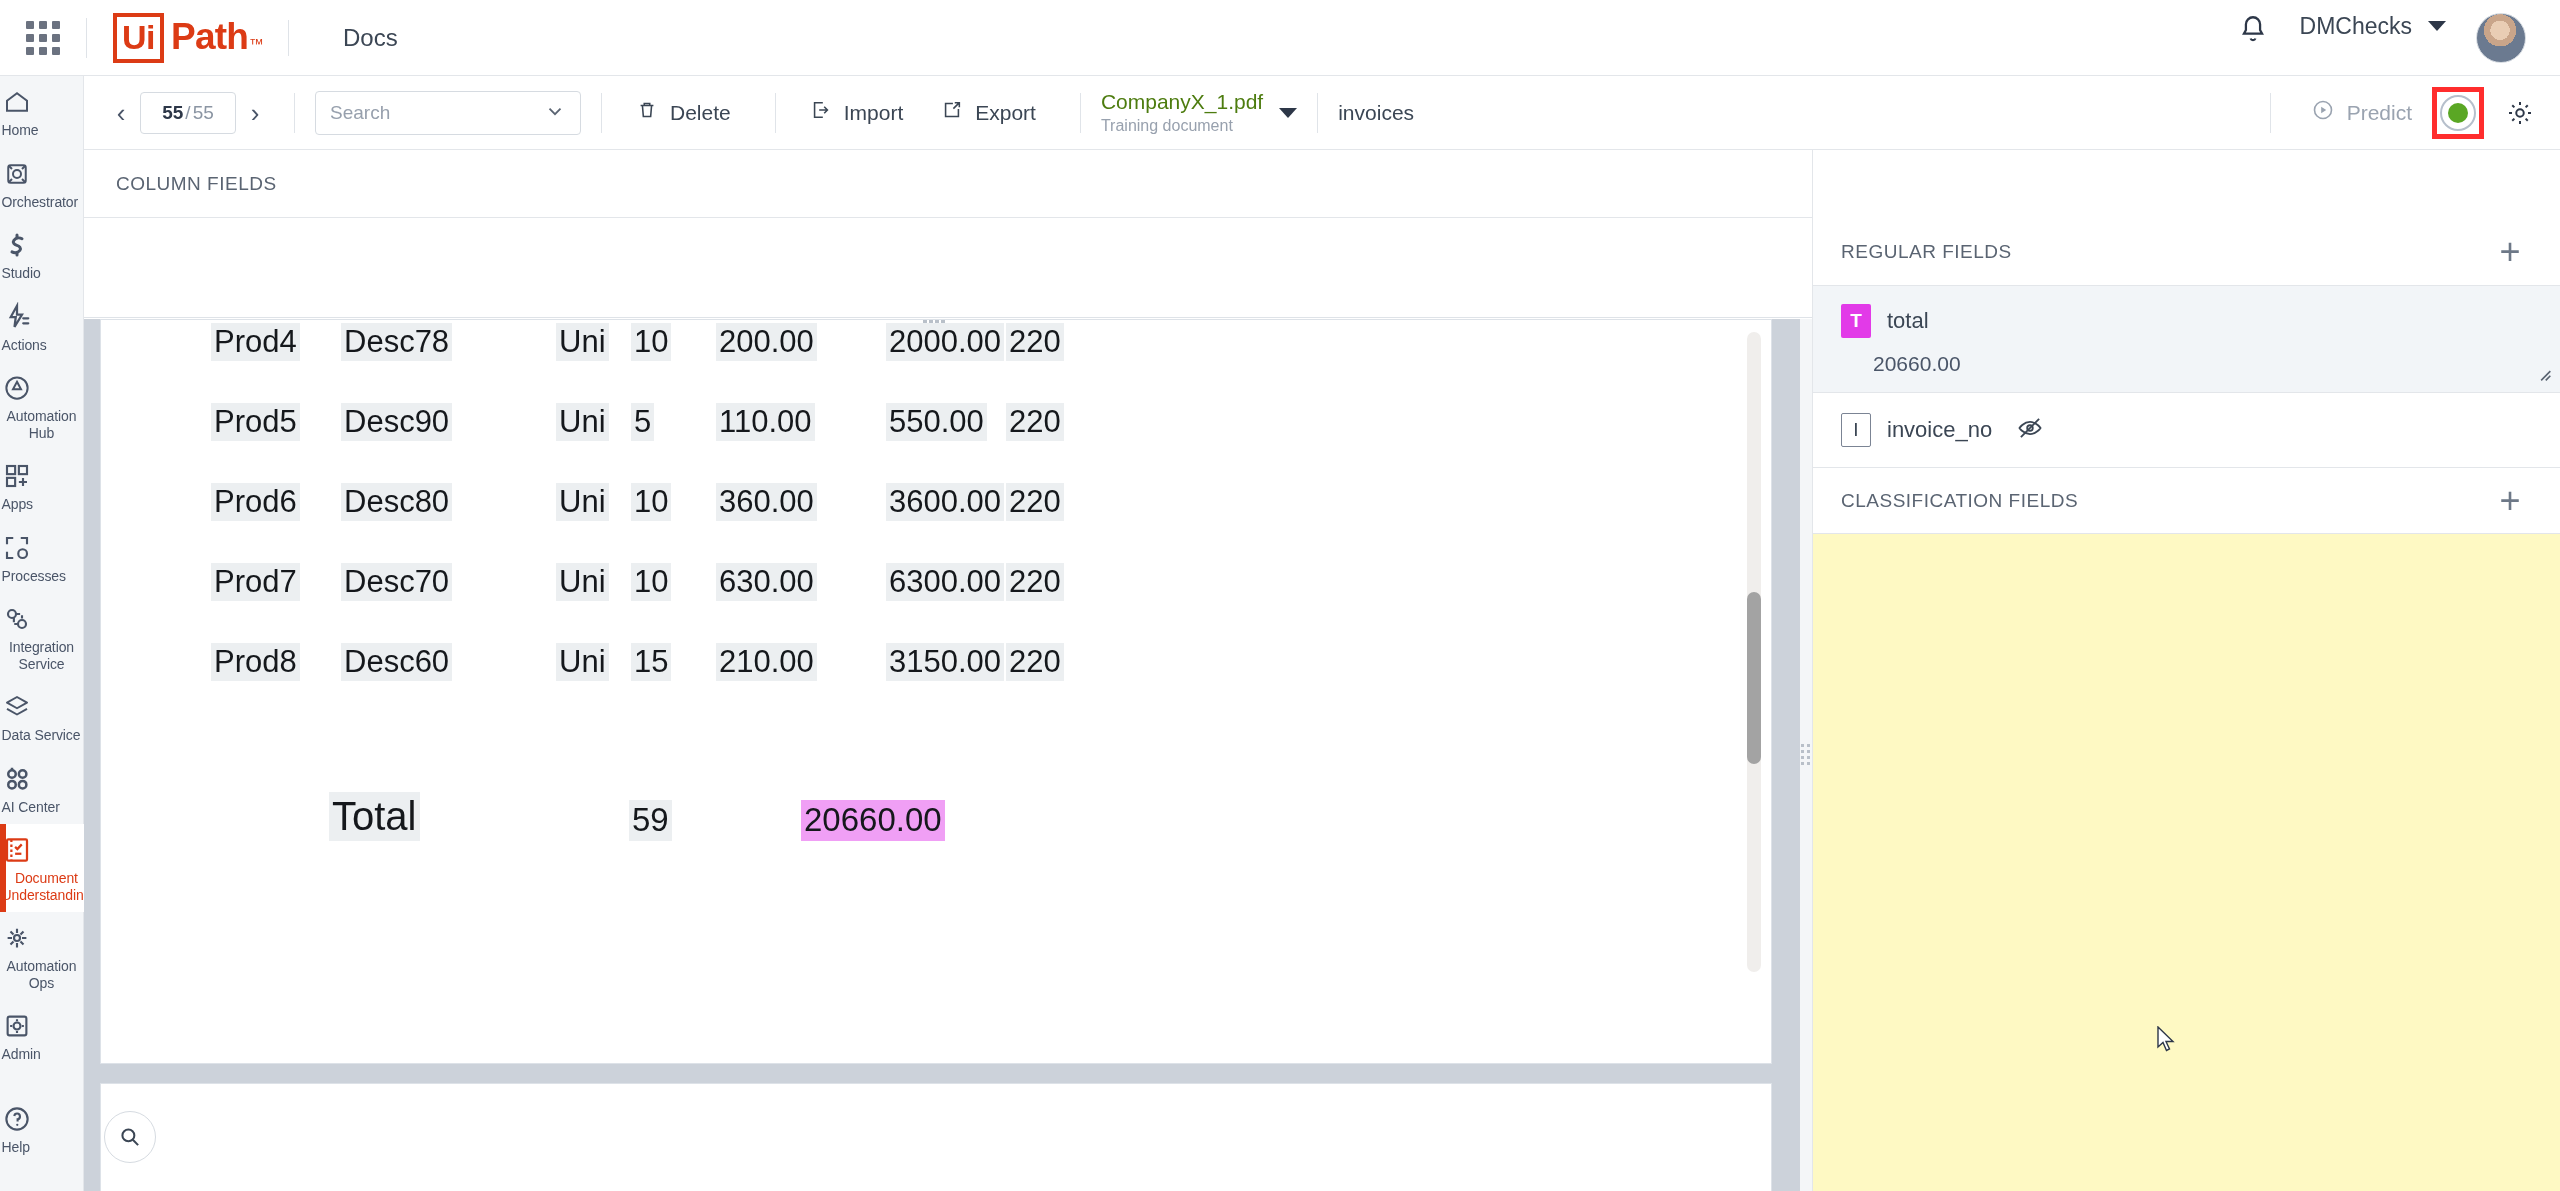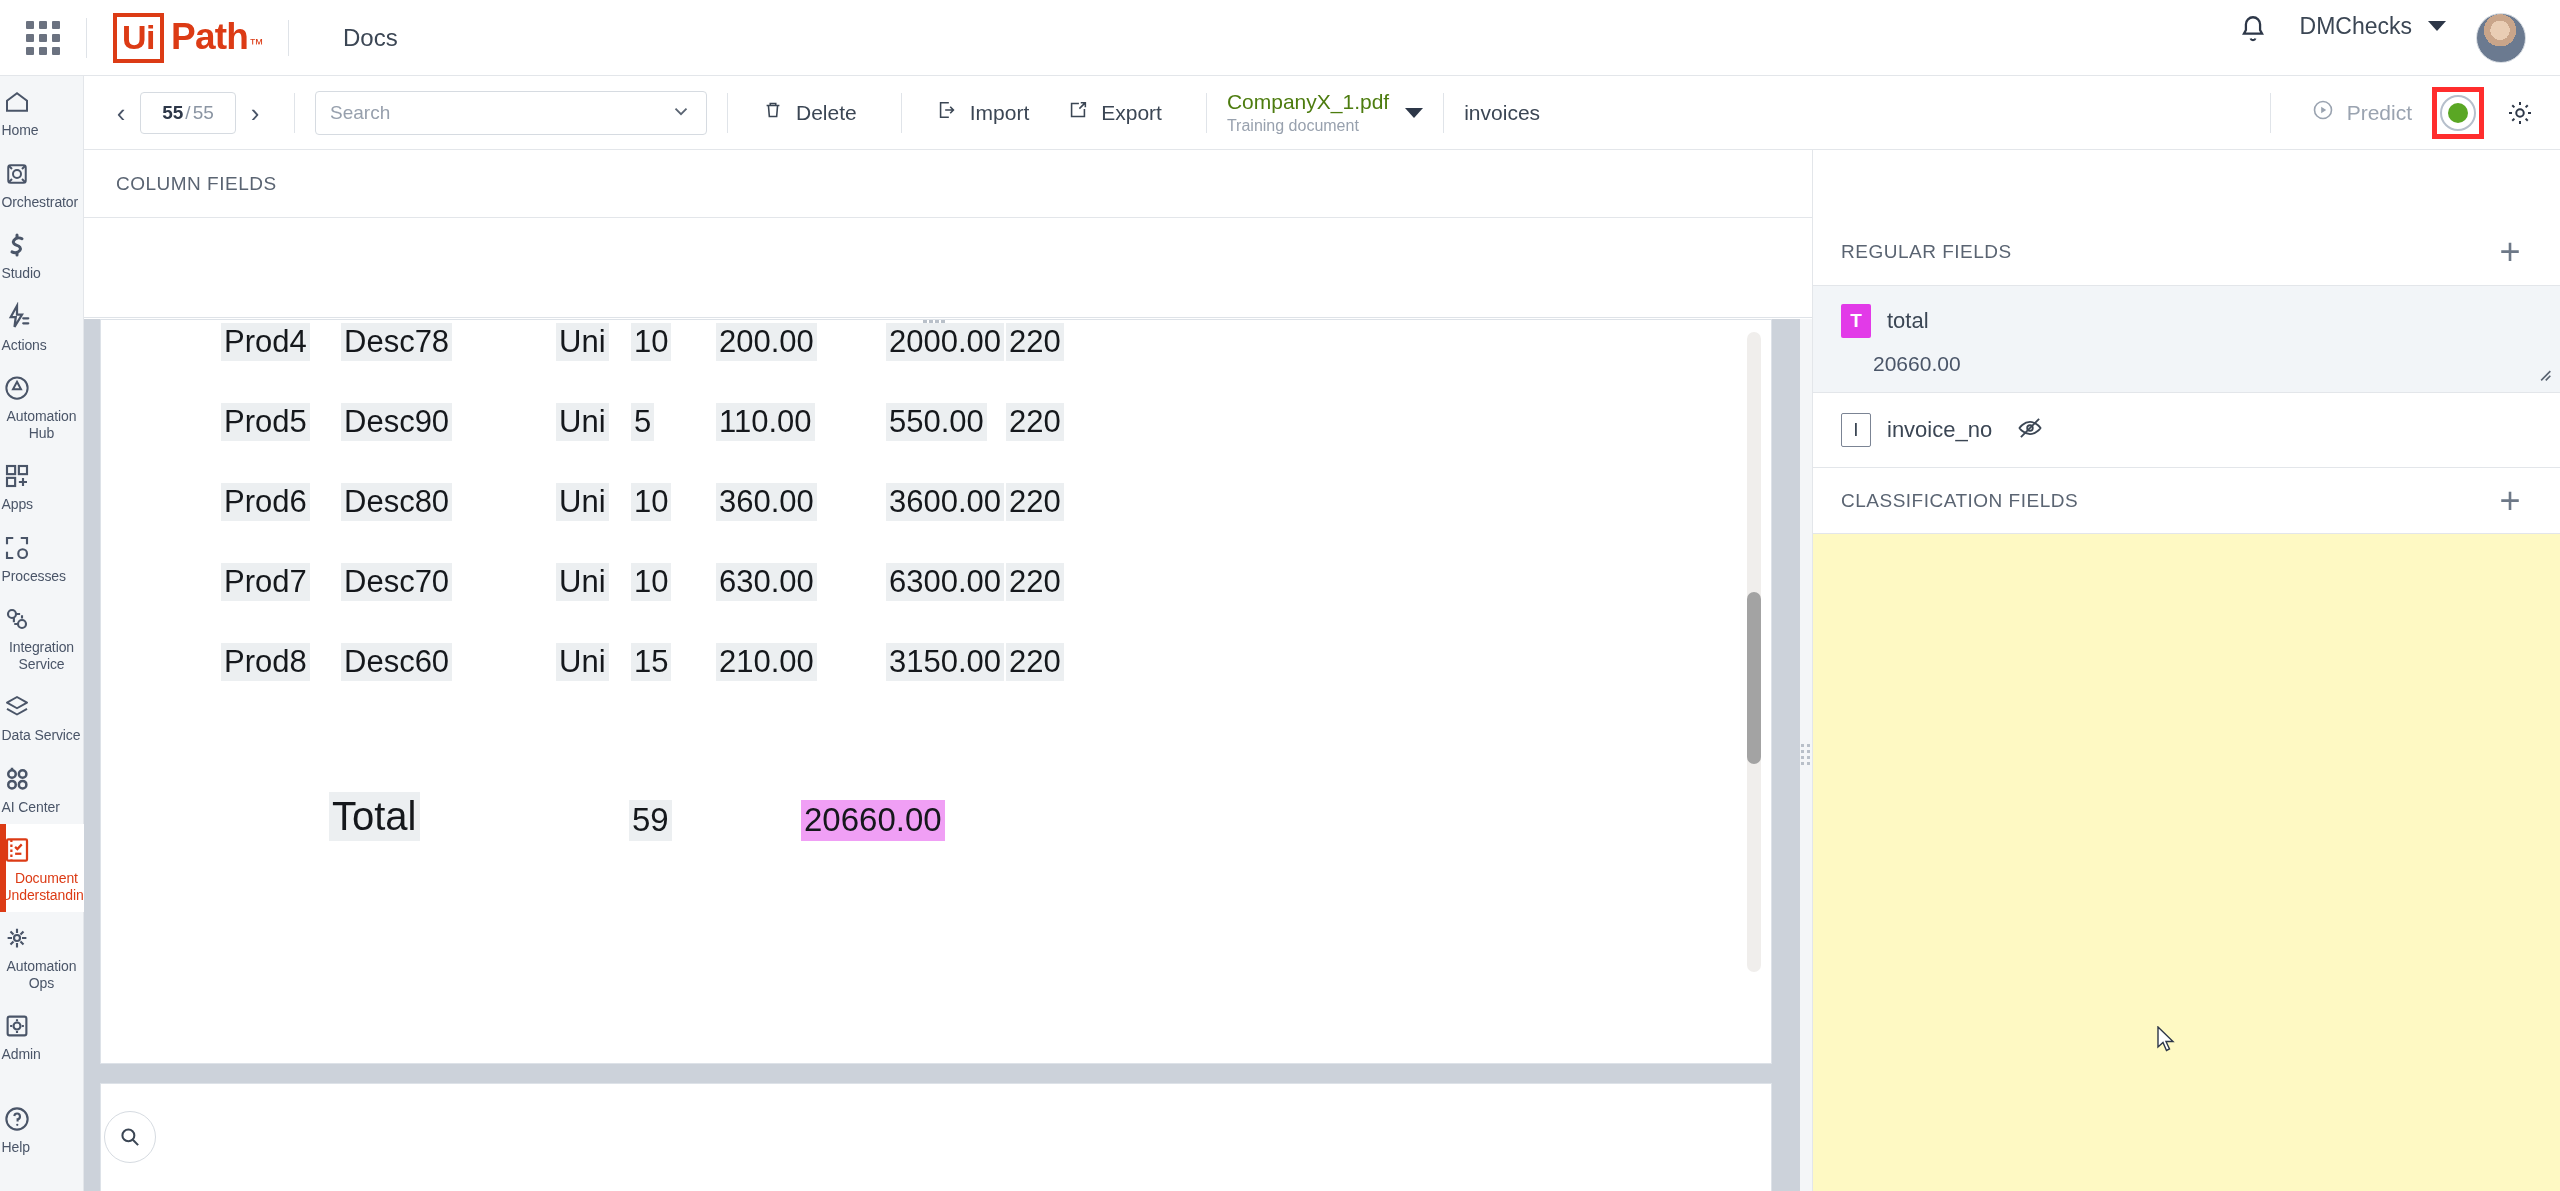--- a/index.html
+++ b/index.html
@@ -92,21 +92,21 @@
     cursor: pointer; color: #4a5568; font-size: 26px; line-height: 1;
   }
   .pager {
     border: 1px solid #d6dbe1; border-radius: 4px; height: 42px; min-width: 96px;
     display: flex; align-items: center; justify-content: center; gap: 2px;
     font-size: 19px; color: #8b95a3; cursor: pointer; padding: 0 12px;
   }
   .pager b { color: #2d3748; font-weight: 700; }
   .tb-div { width: 1px; height: 40px; background: #e0e4e9; margin: 0 20px; }
   .search-box {
-    position: relative; width: 392px; height: 44px;
+    position: relative; width: 266px; height: 44px;
     border: 1px solid #d6dbe1; border-radius: 4px;
     display: flex; align-items: center; padding: 0 14px;
     background: #fff;
   }
   .search-box input {
     border: 0; outline: 0; font-size: 19px; width: 100%;
     font-family: "Liberation Sans", sans-serif; color: #3b4654; background: transparent;
   }
   .search-box input::placeholder { color: #97a0ad; }
   .tb-btn {
@@ -169,21 +169,21 @@
   .doc-table { position: absolute; left: 0; top: -18px; width: 100%; }
   .drow {
     position: relative; height: 80px; display: flex; align-items: center;
     font-family: "Liberation Sans", sans-serif;
   }
   .tok {
     background: #eceff1; color: #15181c; font-size: 31px;
     padding: 1px 3px; white-space: nowrap; line-height: 1.18;
   }
   .tok.hl { background: #f09ff5; }
-  .c1 { position: absolute; left: 120px; }
+  .c1 { position: absolute; left: 110px; }
   .c2 { position: absolute; left: 240px; }
   .c3 { position: absolute; left: 455px; }
   .c4 { position: absolute; left: 530px; }
   .c5 { position: absolute; left: 615px; }
   .c6 { position: absolute; left: 785px; }
   .c7 { position: absolute; left: 905px; }
   .trow { position: relative; height: 92px; }
   .t-label { position: absolute; left: 228px; top: 10px; font-size: 40px; }
   .t-qty { position: absolute; left: 528px; top: 18px; font-size: 33px; }
   .t-amt { position: absolute; left: 700px; top: 18px; font-size: 33px; }

